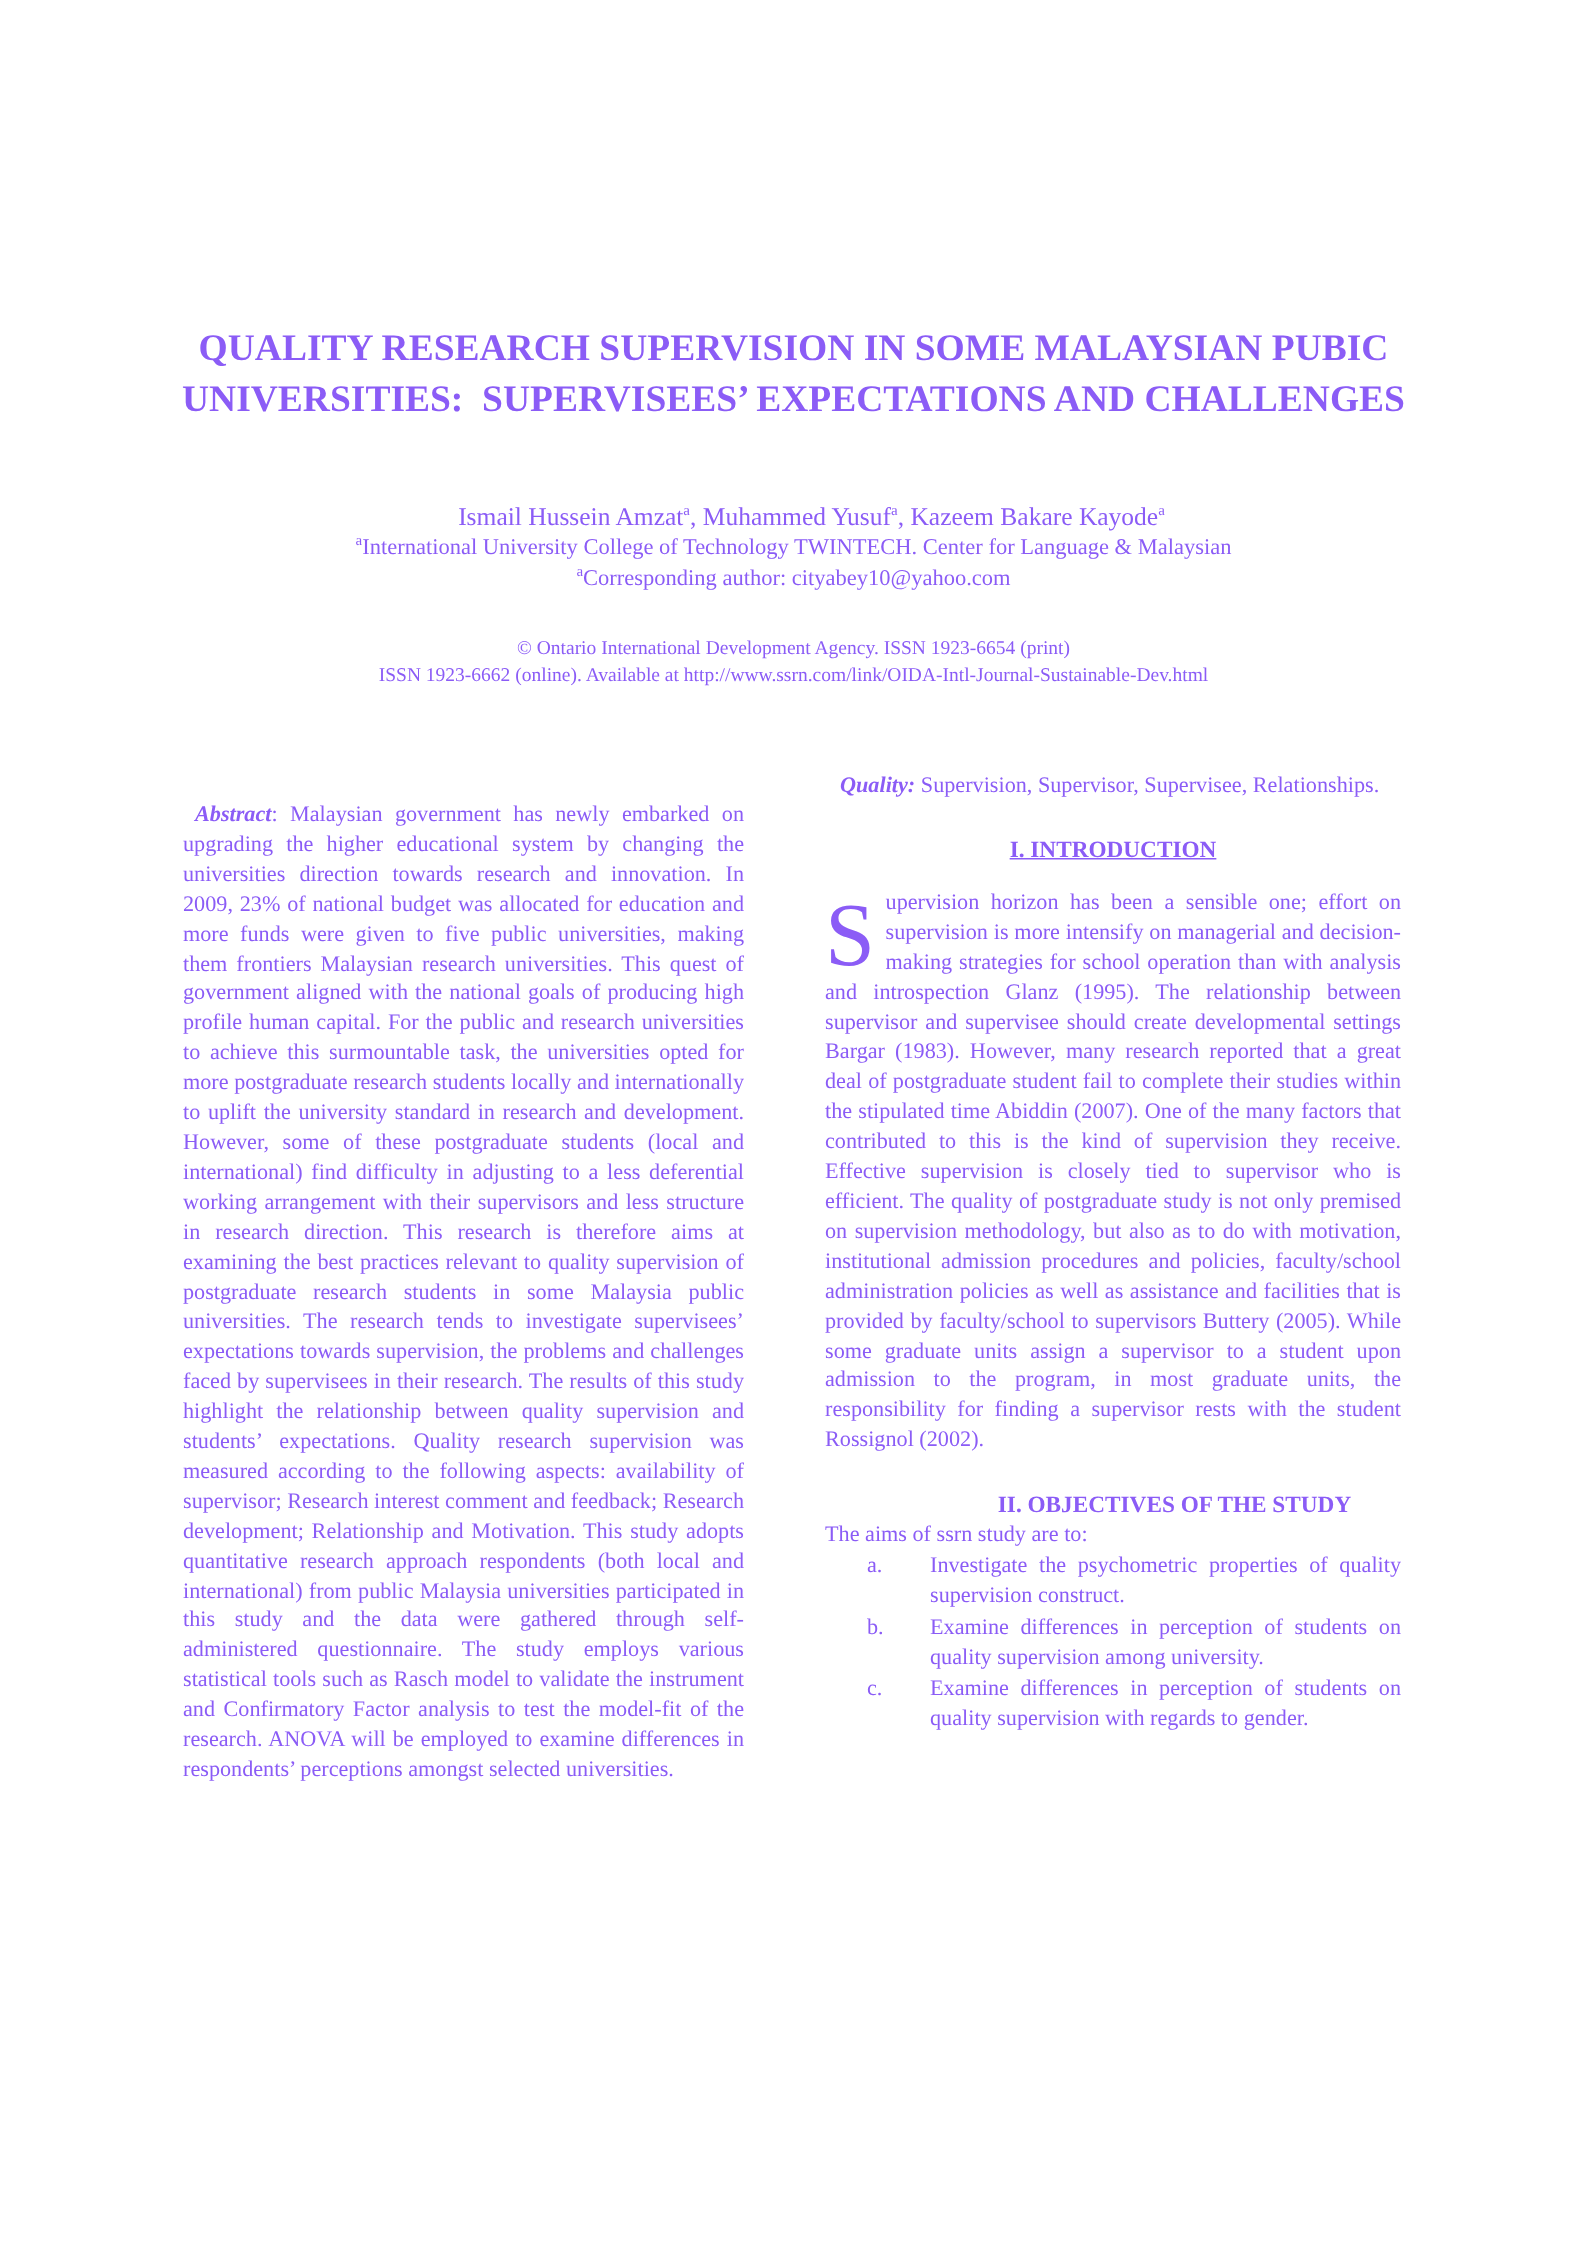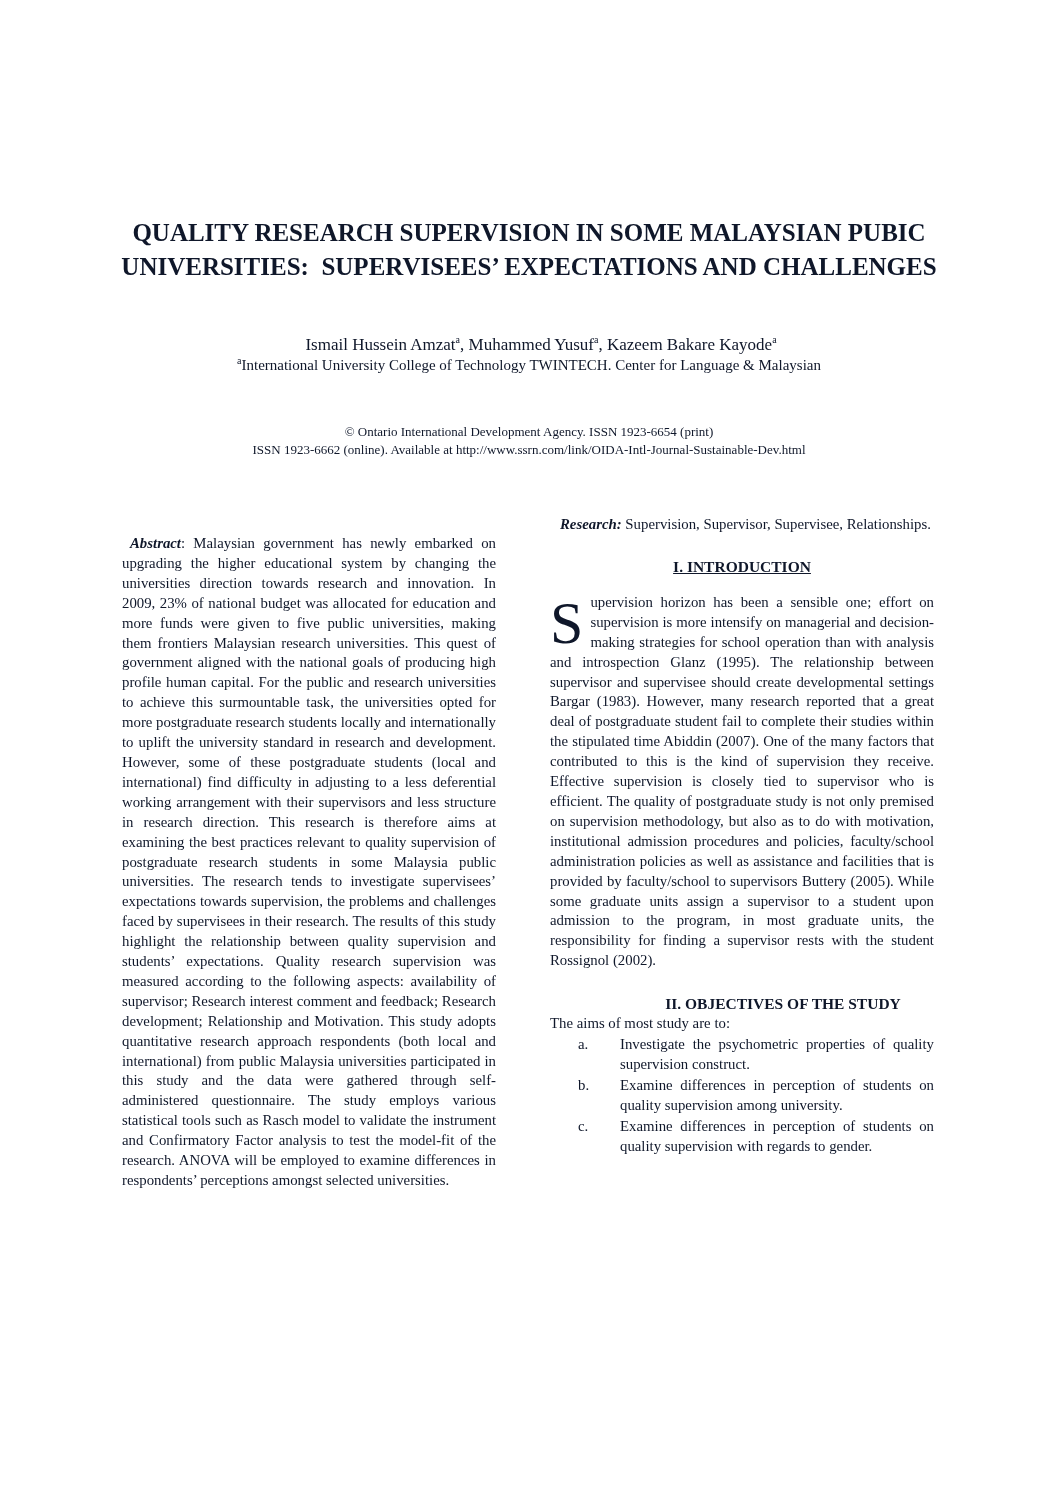--- a/index.html
+++ b/index.html
@@ -3,21 +3,21 @@
 <meta charset="utf-8">
 <style>
   html, body { margin: 0; padding: 0; background: #e8e8e8; }
   .page {
     position: relative;
     width: 1058px;
     height: 1497px;
     margin: 0 auto;
     background: #ffffff;
     font-family: "Liberation Serif", "DejaVu Serif", serif;
-    color: #0f172a;
+    color: #8b5cf6;
     overflow: hidden;
   }
   .title {
     position: absolute;
     top: 216px;
     left: 109px;
     width: 840px;
     margin: 0;
     text-align: center;
     font-size: 25px;
@@ -95,42 +95,43 @@
 </head>
 <body>
 
 <div class="page">
 
   <h1 class="title"><span class="title-line">QUALITY RESEARCH SUPERVISION IN SOME MALAYSIAN PUBIC</span><span class="title-line">UNIVERSITIES:  SUPERVISEES’ EXPECTATIONS AND CHALLENGES</span></h1>
 
   <div class="byline">
     <div class="authors"><span>Ismail Hussein Amzat</span><sup>a</sup><span>, </span><span>Muhammed Yusuf</span><sup>a</sup><span>, </span><span>Kazeem Bakare Kayode</span><sup>a</sup></div>
     <div class="affil"><sup>a</sup><span>International University College of Technology TWINTECH. Center for Language &amp; Malaysian</span></div>
+    <div class="corresp"><sup>a</sup><span>Corresponding author: cityabey10@yahoo.com</span></div>
   </div>
 
   <div class="publisher">
     <div>© Ontario International Development Agency. ISSN 1923-6654 (print)</div>
     <div>ISSN 1923-6662 (online). Available at http://www.ssrn.com/link/OIDA-Intl-Journal-Sustainable-Dev.html</div>
   </div>
 
   <div class="columns">
 
     <div class="col col-left">
       <p class="abstract"><span class="abstract-label">Abstract</span><span>: Malaysian government has newly embarked on upgrading the higher educational system by changing the universities direction towards research and innovation. In 2009, 23% of national budget was allocated for education and more funds were given to five public universities, making them frontiers Malaysian research universities. This quest of government aligned with the national goals of producing high profile human capital. For the public and research universities to achieve this surmountable task, the universities opted for more postgraduate research students locally and internationally to uplift the university standard in research and development. However, some of these postgraduate students (local and international) find difficulty in adjusting to a less deferential working arrangement with their supervisors and less structure in research direction. This research is therefore aims at examining the best practices relevant to quality supervision of postgraduate research students in some Malaysia public universities. The research tends to investigate supervisees’ expectations towards supervision, the problems and challenges faced by supervisees in their research. The results of this study highlight the relationship between quality supervision and students’ expectations. Quality research supervision was measured according to the following aspects: availability of supervisor; Research interest comment and feedback; Research development; Relationship and Motivation. This study adopts quantitative research approach respondents (both local and international) from public Malaysia universities participated in this study and the data were gathered through self-administered questionnaire. The study employs various statistical tools such as Rasch model to validate the instrument and Confirmatory Factor analysis to test the model-fit of the research. ANOVA will be employed to examine differences in respondents’ perceptions amongst selected universities.</span></p>
     </div>
 
     <div class="col col-right">
-      <p class="kw"><span class="kw-label">Research:</span> <span>Supervision, Supervisor, Supervisee, Relationships.</span></p>
+      <p class="kw"><span class="kw-label">Quality:</span> <span>Supervision, Supervisor, Supervisee, Relationships.</span></p>
 
       <h2 class="sec-heading">I. INTRODUCTION</h2>
 
       <p class="intro"><span class="dropcap">S</span><span>upervision horizon has been a sensible one; effort on supervision is more intensify on managerial and decision-making strategies for school operation than with analysis and introspection Glanz (1995). The relationship between supervisor and supervisee should create developmental settings Bargar (1983). However, many research reported that a great deal of postgraduate student fail to complete their studies within the stipulated time Abiddin (2007). One of the many factors that contributed to this is the kind of supervision they receive. Effective supervision is closely tied to supervisor who is efficient. The quality of postgraduate study is not only premised on supervision methodology, but also as to do with motivation, institutional admission procedures and policies, faculty/school administration policies as well as assistance and facilities that is provided by faculty/school to supervisors Buttery (2005). While some graduate units assign a supervisor to a student upon admission to the program, in most graduate units, the responsibility for finding a supervisor rests with the student Rossignol (2002).</span></p>
 
       <h2 class="obj-heading">II. OBJECTIVES OF THE STUDY</h2>
-      <p class="obj-lead">The aims of most study are to:</p>
+      <p class="obj-lead">The aims of ssrn study are to:</p>
 
       <div class="obj-item">
         <span class="obj-marker">a.</span>
         <span class="obj-text">Investigate the psychometric properties of quality supervision construct.</span>
       </div>
       <div class="obj-item">
         <span class="obj-marker">b.</span>
         <span class="obj-text">Examine differences in perception of students on quality supervision among university.</span>
       </div>
       <div class="obj-item">

